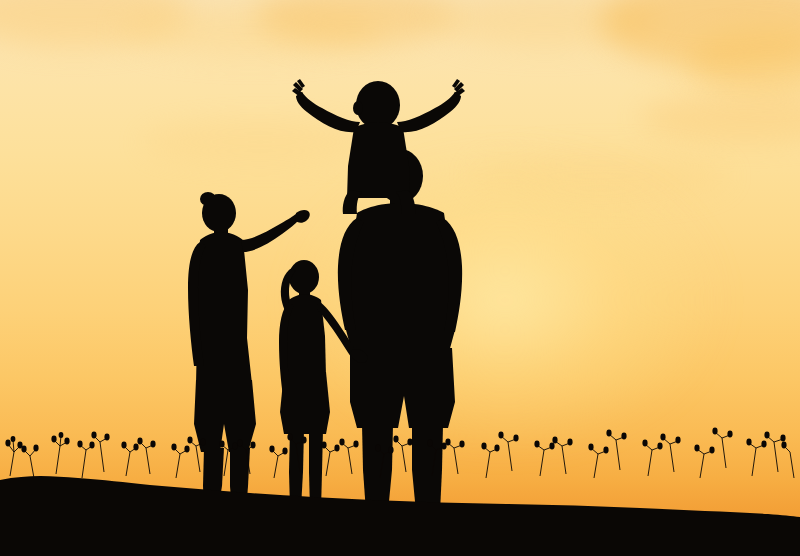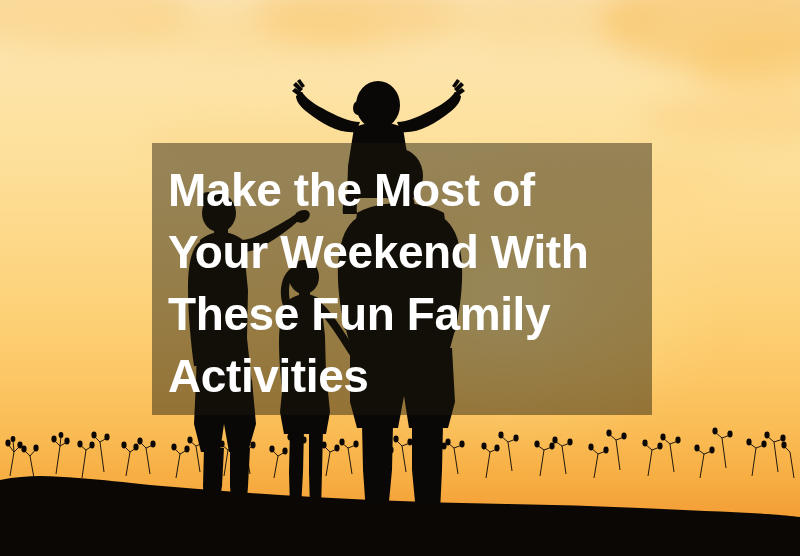--- a/index.html
+++ b/index.html
@@ -352,20 +352,14 @@
                C182 72 214 74 250 77
                C292 80 330 82 372 84
                C418 86 462 87 506 88
                C552 89 596 90 640 92
                C686 94 730 96 768 98
                C782 99 792 100 800 101
                L800 140 L0 140 Z" fill="#0a0705"></path>
     </svg>
   </div>
 
-  <div class="title-card">
-    <h1 class="title-text">Make the Most of
-Your Weekend With
-These Fun Family
-Activities</h1>
-  </div>
 
 </div>
 
 </body></html>

